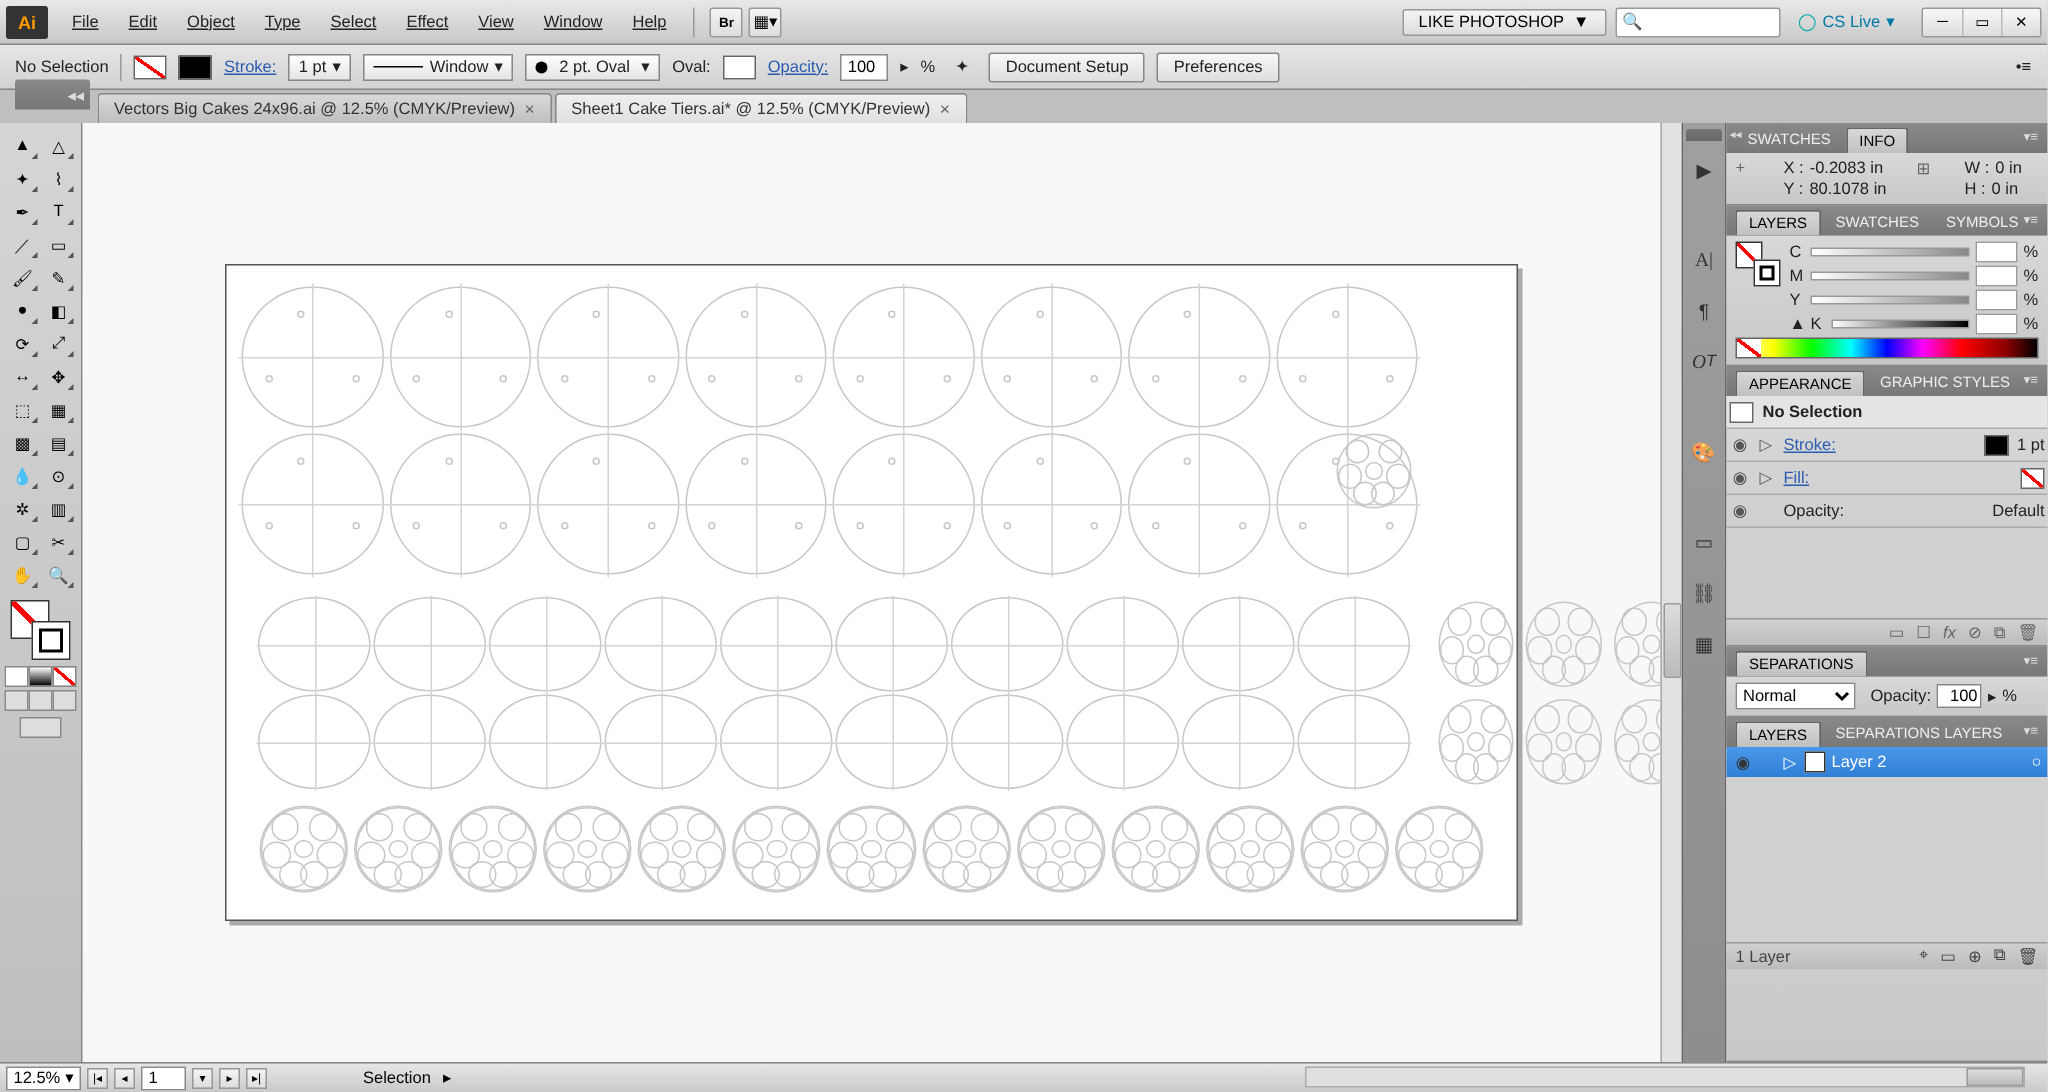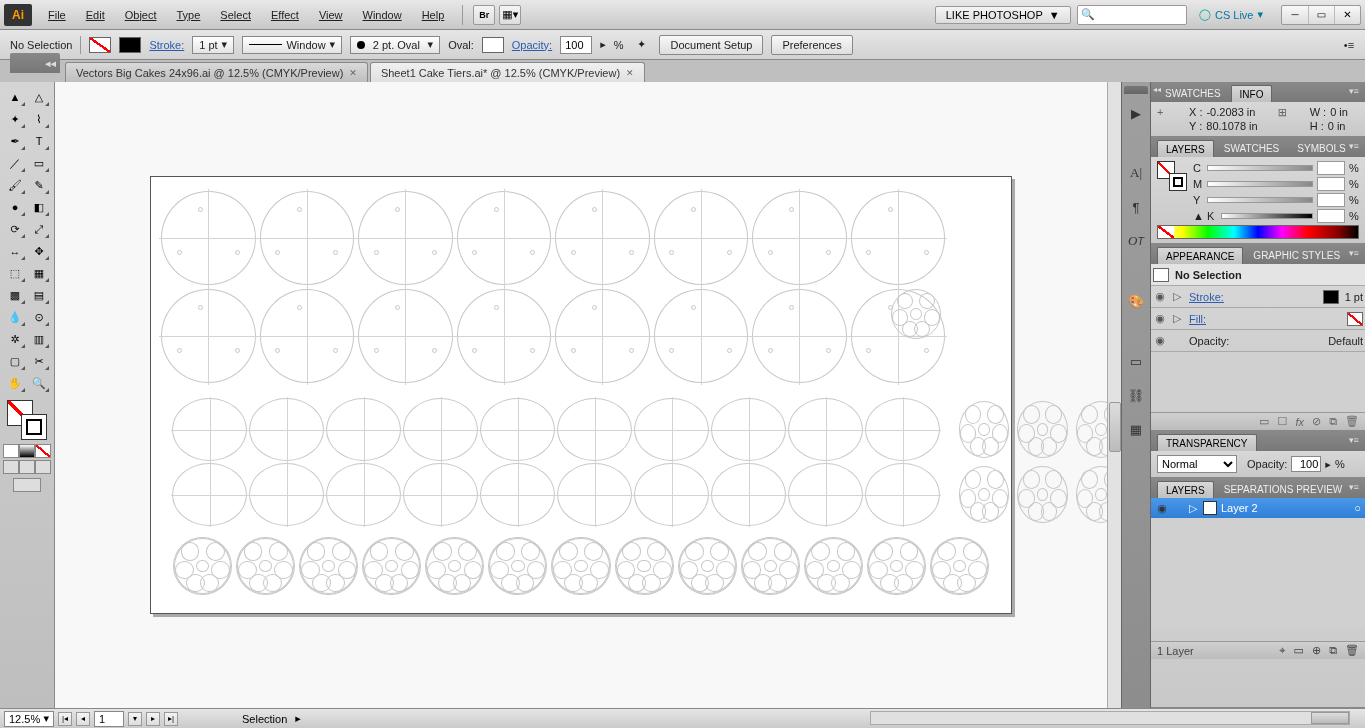--- a/index.html
+++ b/index.html
@@ -112,21 +112,21 @@
 .transbody .op{display:flex;align-items:center;gap:4px;}
 .transbody input{width:30px;height:16px;border:1px solid #888;background:#fff;text-align:right;padding-right:2px;}
 
 .layerbody{padding:0;}
 .layerrow{display:flex;align-items:center;height:20px;background:linear-gradient(#4a98e8,#2f7fd8);color:#fff;font-size:10px;gap:4px;padding:0 4px;}
 .layerrow .eye{width:14px;text-align:center;color:#333;}
 .layerrow .dot{width:12px;}
 .layerrow .tw{width:10px;color:#fff;}
 .layerrow .thumb{width:14px;height:14px;background:#fff;border:1px solid #333;}
 .layerfill{height:110px;background:#d0d0d0;}
-.layerfoot{height:18px;background:linear-gradient(#d0d0d0,#bcbcbc);border-top:1px solid #999;display:flex;align-items:center;padding:0 6px;gap:24px;color:#444;font-size:10px;margin-top:13px;}
+.layerfoot{height:18px;background:linear-gradient(#d0d0d0,#bcbcbc);border-top:1px solid #999;display:flex;align-items:center;padding:0 6px;gap:24px;color:#444;font-size:10px;}
 .layerfoot .r{margin-left:auto;display:flex;gap:8px;}
 
 
 #statusbar{height:20px;background:linear-gradient(#e6e6e6,#cacaca);border-top:1px solid #888;display:flex;align-items:center;padding:0 4px;gap:4px;font-size:11px;position:relative;}
 #statusbar .zoom{width:50px;height:16px;border:1px solid #888;background:#fff;display:flex;align-items:center;padding:0 4px;}
 #statusbar .navbtn{width:14px;height:14px;border:1px solid #999;background:linear-gradient(#f4f4f4,#ddd);display:flex;align-items:center;justify-content:center;font-size:8px;}
 #statusbar .pagenum{width:30px;height:16px;border:1px solid #888;background:#fff;display:flex;align-items:center;padding:0 4px;}
 #statusbar .tool-lbl{margin-left:60px;}
 #statusbar .hscroll{position:absolute;right:15px;top:2px;height:14px;width:480px;background:#e0e0e0;border:1px solid #aaa;}
 #statusbar .hscroll .thumb{position:absolute;left:440px;width:38px;top:0;bottom:0;background:linear-gradient(#ddd,#bbb);border:1px solid #999;}
@@ -898,38 +898,38 @@
           <span style="font-style:italic;">fx</span>
           <span>⊘</span>
           <span>⧉</span>
           <span>🗑</span>
         </div>
       </div>
     </div>
 
     <div class="panel">
       <div class="paneltabs">
-        <div class="ptab active">TRANSPARENCY</div>
+        <div class="ptab active">SEPARATIONS</div>
         <span class="flymenu">▾≡</span>
       </div>
       <div class="panelbody transbody">
         <select><option>Normal</option></select>
         <div class="op">
             <span>Opacity:</span>
             <input value="100" style="">
             <span>▸</span>
             <span>%</span>
           </div>
       </div>
     </div>
 
     <div class="panel" style="flex:1;display:flex;flex-direction:column;">
       <div class="paneltabs">
         <div class="ptab active">LAYERS</div>
-        <div class="ptab">SEPARATIONS PREVIEW</div>
+        <div class="ptab">SEPARATIONS LAYERS</div>
         <span class="flymenu">▾≡</span>
       </div>
       <div class="panelbody layerbody" style="flex:1;display:flex;flex-direction:column;">
         <div class="layerrow">
           <span class="eye">◉</span>
           <span class="dot"></span>
           <span class="tw">▷</span>
           <div class="thumb"></div>
           <span>Layer 2</span>
           <span style="margin-left:auto;">○</span>

